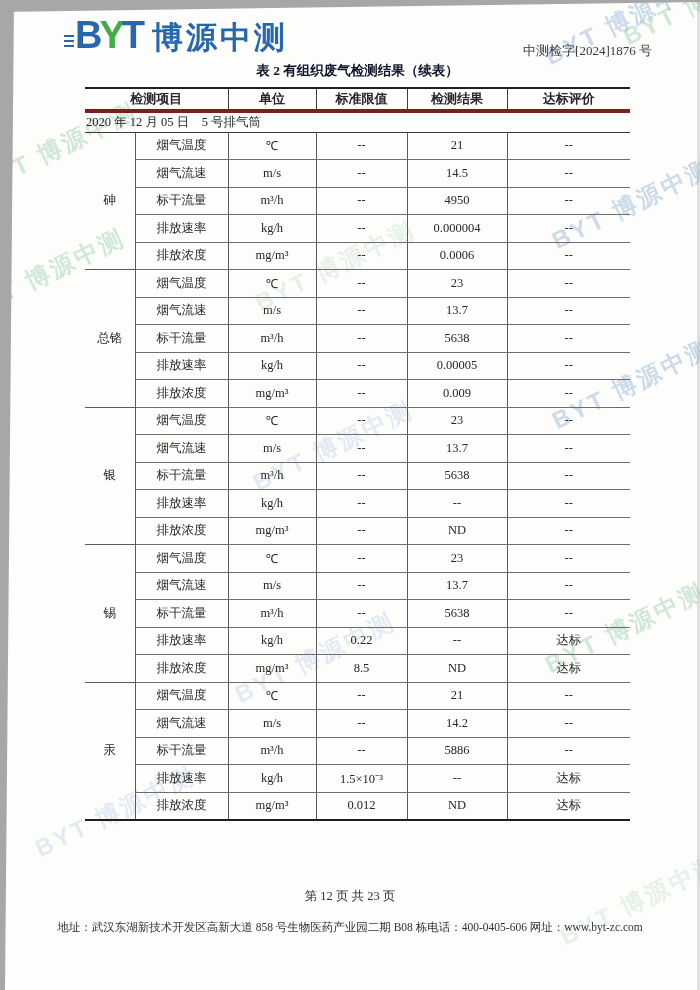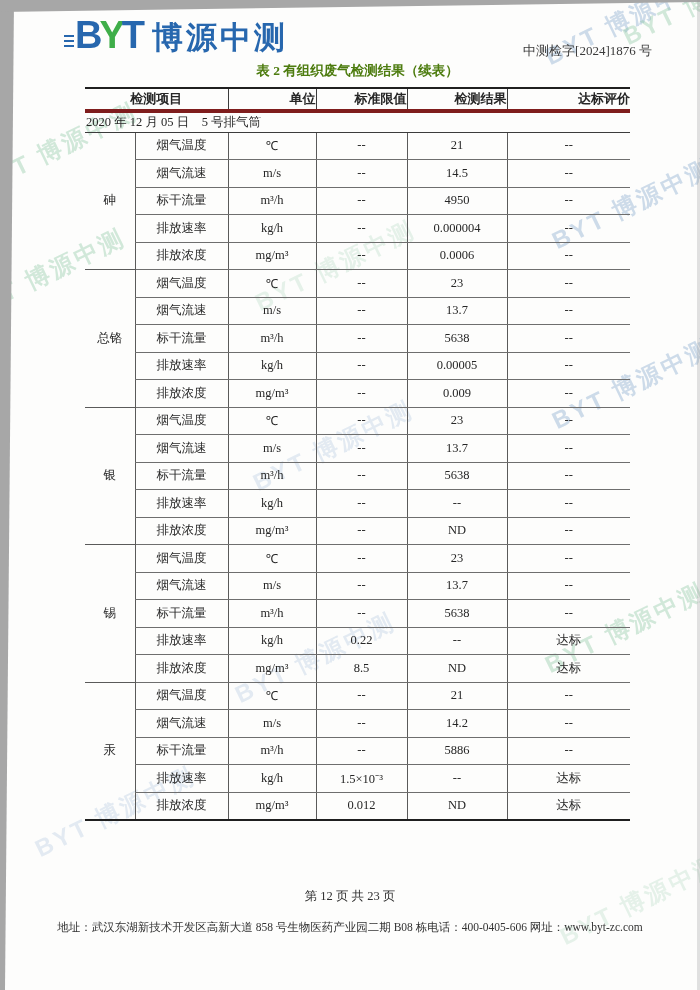--- a/index.html
+++ b/index.html
@@ -44,26 +44,26 @@
     background:repeating-linear-gradient(180deg,#2767ae 0 2.5px,transparent 2.5px 5px);}
   .logo-en{font-family:"Liberation Sans",sans-serif;font-weight:bold;font-size:38px;
     line-height:.92;color:#2767ae;letter-spacing:-3px;}
   .logo-en .g{color:#3fae49;}
   .logo-cn{font-family:"Liberation Sans",sans-serif;font-weight:bold;font-size:31px;
     line-height:1;color:#2767ae;margin-left:10px;letter-spacing:3px;}
   .doc-num{position:absolute;top:42px;right:48px;font-size:13px;color:#3a3a3a;z-index:3;}
 
   
   .tbl-title{position:absolute;top:62px;left:85px;width:545px;text-align:center;
-    font-weight:bold;font-size:13.5px;color:#4d7c0f;z-index:3;}
+    font-weight:bold;font-size:13.5px;color:#0f172a;z-index:3;}
   .tbl-wrap{position:absolute;top:87px;left:85px;width:545px;z-index:2;}
   table{border-collapse:collapse;table-layout:fixed;width:545px;font-size:12.5px;color:#262626;}
   th{border-top:2.5px solid #1f1f1f;border-bottom:4px solid #7f1d1d;height:23px;
     font-weight:bold;font-size:13px;text-align:center;}
-  th + th{border-left:1px solid #3c3c3c;text-align:right;}
+  th + th{border-left:1px solid #3c3c3c;}
   .date-row td{border-bottom:1px solid #3c3c3c;font-weight:normal;text-align:left;
     height:21px;padding-left:1px;font-size:12.5px;}
   td{text-align:center;height:27.5px;border-left:1px solid #5a5a5a;border-bottom:1px solid #6e6e6e;}
   td.gcell{border-left:none;border-bottom:1px solid #5a5a5a;}
   .date-row td{border-left:none;}
   tr.final td{border-bottom:2px solid #1f1f1f;}
   td.g-final{border-bottom:2px solid #1f1f1f;}
 
   
   .page-num{position:absolute;top:888px;left:0;width:700px;text-align:center;

